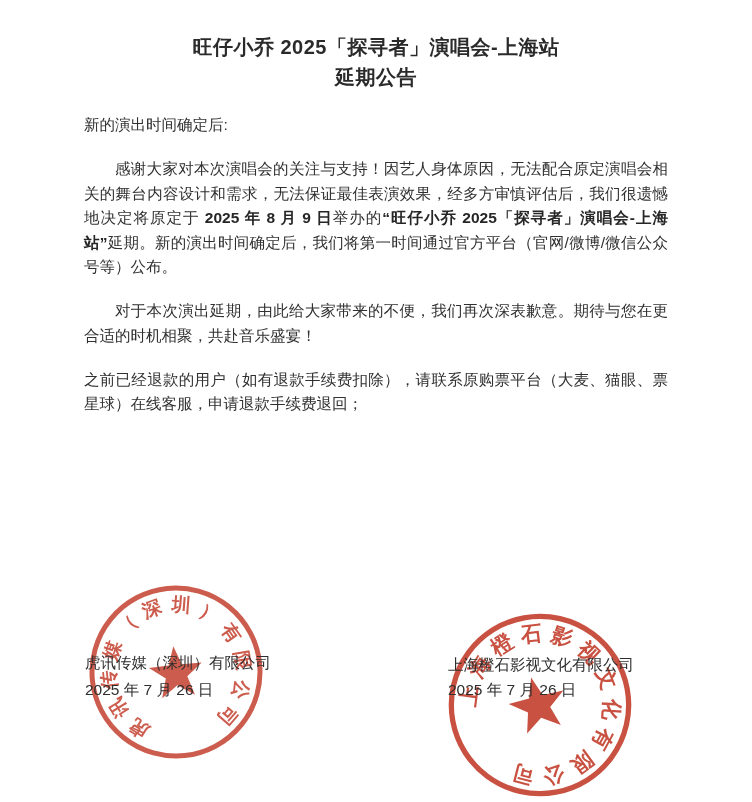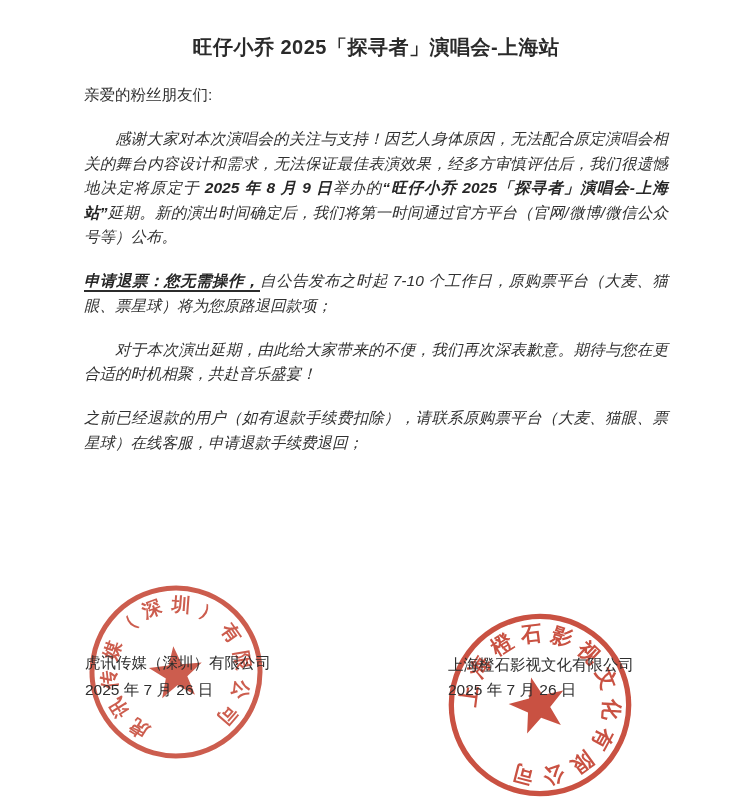--- a/index.html
+++ b/index.html
@@ -15,21 +15,21 @@
   .title {
     font-size:20px; font-weight:700; line-height:30px;
     text-align:center; color:#2a2a2a; letter-spacing:0.5px;
   }
   .greeting {
     margin:21px 0 0 0; font-size:15.5px; line-height:24.5px; color:#303030;
   }
   .para {
     margin:19.5px 0 0 0;
     font-size:15.5px; line-height:24.5px;
-    text-align:justify; color:#303030;font-style:italic;
+    text-align:justify; color:#303030;
   }
   .para.indent { text-indent:31px; }
   .b { font-weight:700; color:#262626; }
   .bu {
     font-weight:700; color:#262626;
     border-bottom:2px solid #2c2c2c; padding-bottom:1px;
   }
   .stamp { position:absolute; }
   .stamp-left  { left:86px;  top:582px; width:180px; height:180px; opacity:0.82; transform:rotate(-6deg); }
   .stamp-right { left:445px; top:610px; width:190px; height:190px; opacity:0.88; transform:rotate(58deg); }
@@ -46,28 +46,28 @@
   .stamp { z-index:1; }
 </style>
 </head>
 <body>
 
 <div class="page">
 
   <div class="content">
     <div class="title">
       <div>旺仔小乔 2025「探寻者」演唱会-上海站</div>
+      <div>延期公告</div>
     </div>
 
-    <p class="greeting">亲爱的粉丝朋友们:</p>
+    <p class="greeting">新的演出时间确定后:</p>
 
     <p class="para indent"><span>感谢大家对本次演唱会的关注与支持！因艺人身体原因，无法配合原定演唱会相关的舞台内容设计和需求，无法保证最佳表演效果，经多方审慎评估后，我们很遗憾地决定将原定于 </span><span class="b">2025 年 8 月 9 日</span><span>举办的</span><span class="b">“旺仔小乔 2025「探寻者」演唱会-上海站”</span><span>延期。新的演出时间确定后，我们将第一时间通过官方平台（官网/微博/微信公众号等）公布。</span></p>
 
 
-    <p class="para"><span class="bu">申请退票：您无需操作，</span><span>自公告发布之时起 7-10 个工作日，原购票平台（大麦、猫眼、票星球）将为您原路退回款项；</span></p>
 
     <p class="para indent">对于本次演出延期，由此给大家带来的不便，我们再次深表歉意。期待与您在更合适的时机相聚，共赴音乐盛宴！</p>
 
     <p class="para">之前已经退款的用户（如有退款手续费扣除），请联系原购票平台（大麦、猫眼、票星球）在线客服，申请退款手续费退回；</p>
   </div>
 
   <svg class="stamp stamp-left" viewBox="0 0 180 180" aria-hidden="true">
     <circle cx="90" cy="90" r="84"></circle>
     <path id="arcL" d="M 59.5 142.8 A 61 61 0 1 1 120.5 142.8" fill="none"></path>
     <text font-size="19">

